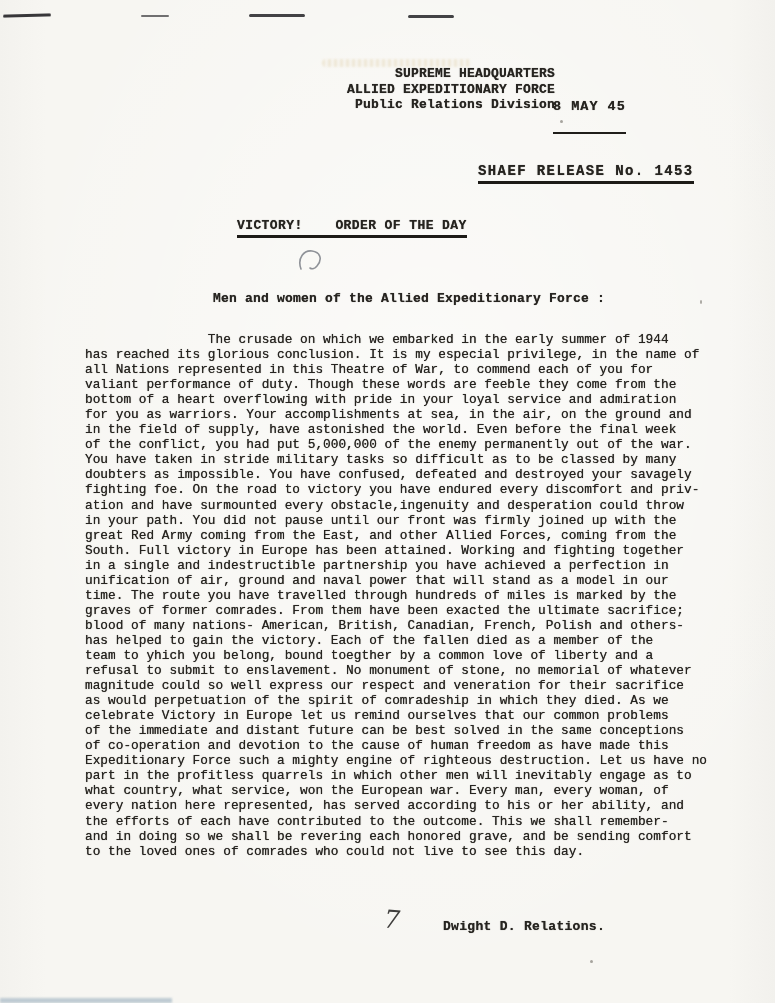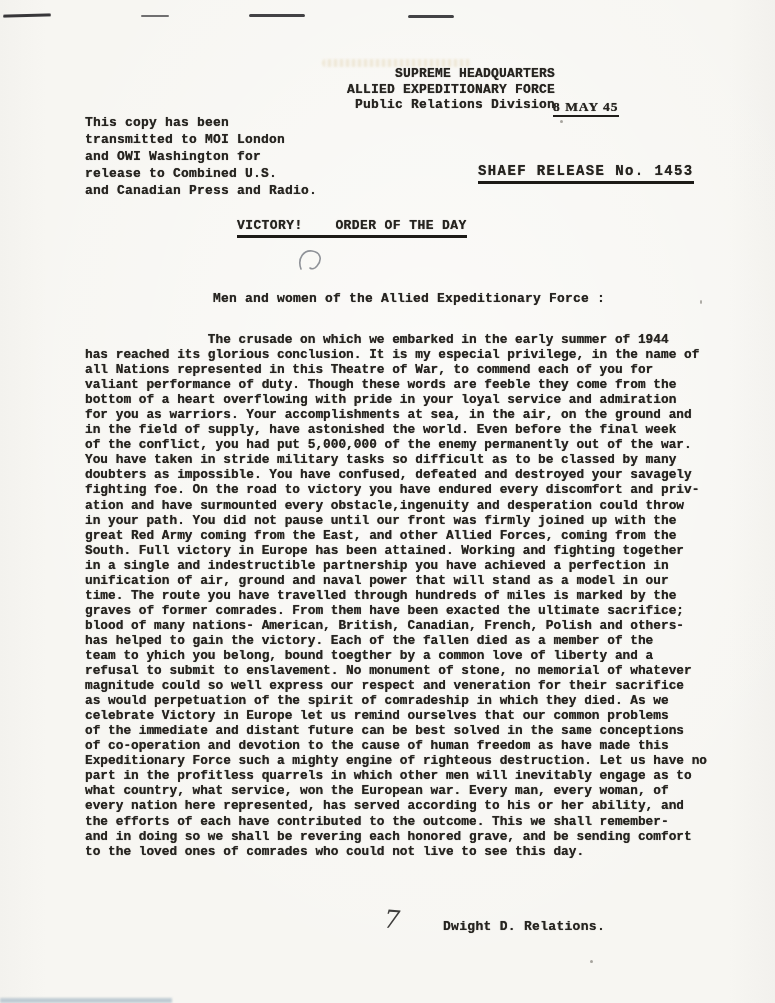--- a/index.html
+++ b/index.html
@@ -22,36 +22,36 @@
   .center-head{
     left:250px;top:66px;width:305px;
     text-align:right;font-size:13px;line-height:15.5px;letter-spacing:0.2px;
   }
   .note{
     left:85px;top:114px;
     font-size:13px;line-height:17px;letter-spacing:0.2px;
   }
   .date{
     left:553px;top:99px;font-size:13.5px;letter-spacing:1px;
-    border-bottom:2.5px solid #201e1a;padding-bottom:0;font-family:Liberation Serif, serif;
+    border-bottom:2.5px solid #201e1a;padding-bottom:18px;
   }
   .release{
     left:478px;top:163px;font-size:14px;letter-spacing:1.4px;
     border-bottom:3px solid #1d1b17;padding-bottom:2px;text-align:center;
   }
   .title{
     left:237px;top:218px;font-size:13px;letter-spacing:0.4px;
     border-bottom:3px solid #1d1b17;padding-bottom:2px;
   }
   .salutation{
     left:205px;top:291px;font-size:13px;letter-spacing:0.2px;margin-left:8px;
   }
   .body-text{
     left:85px;top:332px;margin:0;
-    font-family:inherit;font-weight:bold;
+    font-family:inherit;font-weight:normal;
     font-size:12.8px;line-height:15.05px;letter-spacing:0;
   }
   .sig-seven{
     left:384px;top:905px;
     font-family:"DejaVu Serif",serif;font-weight:normal;font-style:italic;
     font-size:25px;color:#3f3e3c;transform:rotate(4deg);
     text-shadow:none;
   }
   .sig-name{
     left:443px;top:919px;font-size:13px;letter-spacing:0.3px;
@@ -89,25 +89,20 @@
   <div class="speck" style="left:590px;top:960px;width:3px;height:3px;"></div>
 
   <div class="abs center-head">
     <div>SUPREME HEADQUARTERS</div>
     <div>ALLIED EXPEDITIONARY FORCE</div>
     <div>Public Relations Division</div>
   </div>
 
   <div class="abs date">8 MAY 45</div>
 
-  <div class="abs note pre">This copy has been
-transmitted to MOI London
-and OWI Washington for
-release to Combined U.S.
-and Canadian Press and Radio.</div>
 
   <div class="abs release">SHAEF RELEASE No. 1453</div>
 
   <div class="abs title pre">VICTORY!    ORDER OF THE DAY</div>
 
   <svg class="pen-mark" width="32" height="28" viewBox="0 0 32 28">
     <path d="M5,21 C1,10 8,2 16,3 C24,4 27,11 21,18 C19,20.5 16,21.5 14,20" fill="none" stroke="#8f9298" stroke-width="1.6" stroke-linecap="round"></path>
   </svg>
 
   <div class="abs salutation">Men and women of the Allied Expeditionary Force :</div>

